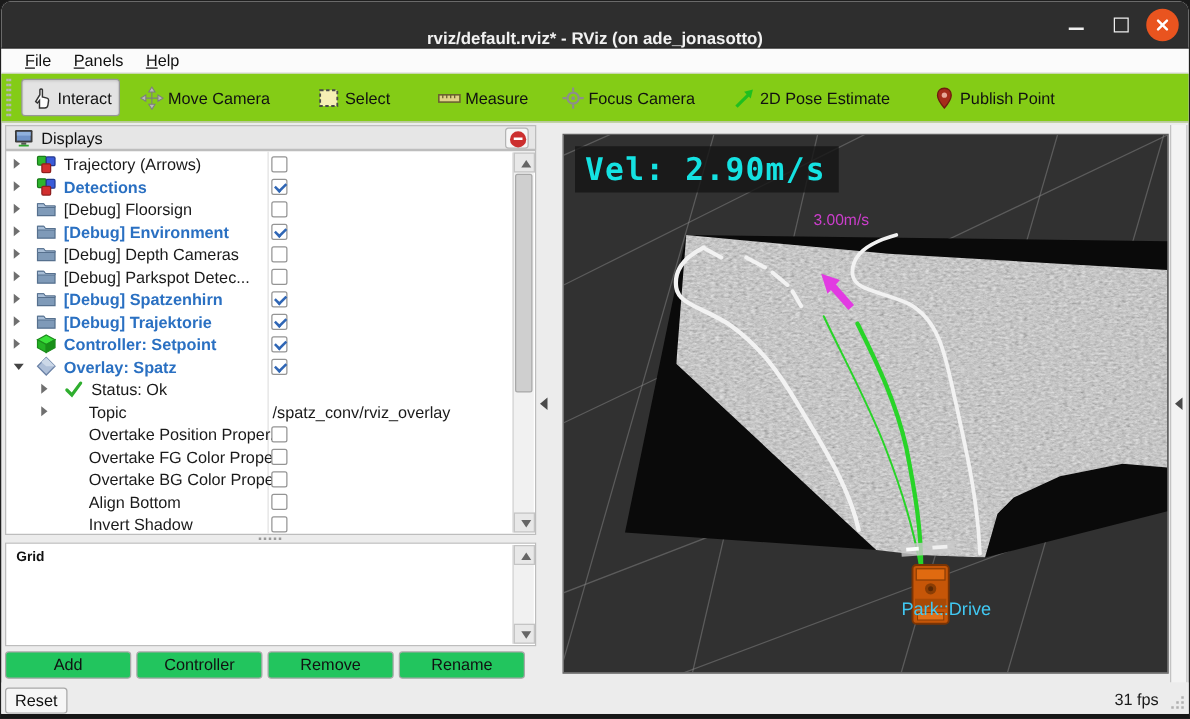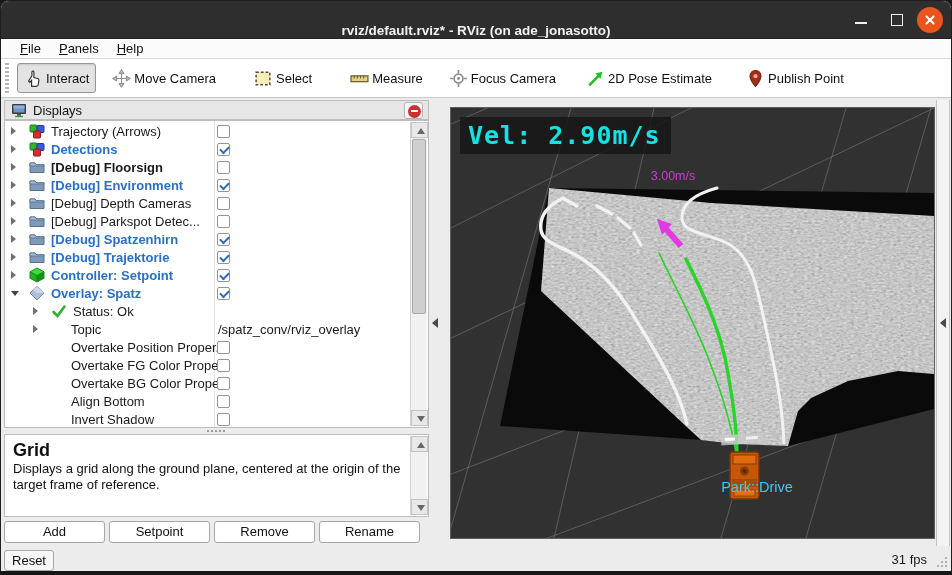--- a/index.html
+++ b/index.html
@@ -16,21 +16,21 @@
   #btn-max { right:42px; top:8px; width:24px; height:22px; }
   #btn-max .sq { position:absolute; left:6px; top:5px; width:12px; height:12px; border:1.5px solid #efefef; }
   #btn-close { right:8px; background:#e9541f; }
   .x-stroke { position:absolute; left:7px; top:12px; width:12px; height:2px; background:#fff; border-radius:1px; }
   .x1 { transform:rotate(45deg); } .x2 { transform:rotate(-45deg); }
   
   #menubar { position:absolute; left:0; top:38px; width:100%; height:20px; background:#fbfbfb; border-bottom:1px solid #d6d6d6;
              display:flex; align-items:center; padding-left:10px; font-size:13px; color:#111; }
   .menu-item { padding:0 9px; height:20px; line-height:20px; cursor:default; }
   
-  #toolbar { position:absolute; left:0; top:58px; width:100%; height:39px; background:#ffffff; border-bottom:1px solid #c9c9c9;
+  #toolbar { position:absolute; left:0; top:58px; width:100%; height:39px; background:#84cc16; border-bottom:1px solid #c9c9c9;
              display:flex; align-items:center; font-size:13px; color:#111; }
   #tb-handle { width:4px; height:30px; margin-left:4px; border-left:2px dotted #b5b5b5; border-right:2px dotted #b5b5b5; }
   .tbtn { display:flex; align-items:center; gap:3px; height:30px; padding:0 6px; border-radius:3px; white-space:nowrap; }
   .tbtn.active { background:#e3e3e3; border:1px solid #979797; box-shadow:inset 0 1px 2px rgba(0,0,0,.12); }
   .tbtn .ticon { width:19px; height:19px; display:inline-block; }
   .tbtn svg { display:block; }
   
   #panel-header { position:absolute; left:3px; top:99px; width:425px; height:20px; background:#e6e6e6;
                   border:1px solid #bdbdbd; display:flex; align-items:center; font-size:13px; color:#111; }
   #panel-header .ticon { width:16px; height:16px; margin:0 6px 0 6px; }
@@ -54,23 +54,23 @@
   .sbar { position:absolute; right:1px; top:1px; bottom:1px; width:17px; background:#f1f1f1; border-left:1px solid #d2d2d2; }
   .sbtn { position:absolute; left:0; width:17px; height:16px; background:#e8e8e8; border:1px solid #c4c4c4; }
   .sbtn.up { top:0; } .sbtn.dn { bottom:0; }
   .sbtn .t-up { position:absolute; left:4.5px; top:5px; border-bottom:6px solid #666; border-left:4px solid transparent; border-right:4px solid transparent; }
   .sbtn .t-dn { position:absolute; left:4.5px; top:5px; border-top:6px solid #666; border-left:4px solid transparent; border-right:4px solid transparent; }
   .shandle { position:absolute; left:1px; width:14px; background:#cfcfcf; border:1px solid #a8a8a8; border-radius:2px; }
   #tree-splitter { position:absolute; left:3px; top:427px; width:425px; height:6px; }
   #tree-splitter .dots { position:absolute; left:203px; top:2px; width:2px; height:2px; background:#9a9a9a;
       box-shadow:4px 0 #9a9a9a, 8px 0 #9a9a9a, 12px 0 #9a9a9a, 16px 0 #9a9a9a; }
   #help { position:absolute; left:3px; top:433px; width:425px; height:83px; background:#fff; border:1px solid #bdbdbd; }
-  #help-title { position:absolute; left:8px; top:5px; font-size:18px; font-weight:bold; color:#111; }
+  #help-title { position:absolute; left:8px; top:5px; font-size:11px; font-weight:bold; color:#111; }
   #help-text { position:absolute; left:8px; top:26px; width:388px; font-size:13px; line-height:15.5px; color:#111; }
-  .pbtn { position:absolute; top:520px; width:101px; height:22px; background:#ffffff; border:1px solid #a8a8a8; border-radius:3px;
+  .pbtn { position:absolute; top:520px; width:101px; height:22px; background:#22c55e; border:1px solid #a8a8a8; border-radius:3px;
           font-size:13px; color:#111; font-family:"Liberation Sans",sans-serif; text-align:center; line-height:20px; }
   
   #collapse-left { position:absolute; left:429px; top:314px; width:10px; height:16px; }
   #collapse-left .tri, #collapse-right .tri { position:absolute; left:2px; top:3px; width:0; height:0;
       border-right:6px solid #4a4a4a; border-top:5px solid transparent; border-bottom:5px solid transparent; }
   #canvas { position:absolute; left:450px; top:107px; width:483px; height:430px; background:#313131; outline:1px solid #5f5f5f; }
   #right-strip { position:absolute; left:935px; top:99px; width:14px; height:446px; background:#f3f3f3;
                  border-left:1px solid #c2c2c2; border-right:1px solid #c2c2c2; }
   #collapse-right { position:absolute; left:1px; top:215px; width:10px; height:16px; }
   #vel-overlay { position:absolute; left:9px; top:9px; width:211px; height:37px; background:rgba(22,22,22,.82);
@@ -218,21 +218,21 @@
         <div class="trow" style="top: 19px;">
           <span class="arr r" style="left: 6px;"></span>
           <span class="ticon" style="left: 24px;"><svg width="16" height="16" viewBox="0 0 16 16">
               <rect x="1" y="2" width="7" height="7" rx="1" fill="#2db52d" stroke="#1a7a1a"></rect>
               <rect x="8" y="2.5" width="7" height="7" rx="1" fill="#3a5bd9" stroke="#23398f"></rect>
               <rect x="4.5" y="8" width="7" height="7" rx="1" fill="#d22f2f" stroke="#8f1f1f"></rect>
             </svg></span>
           <span class="tlabel en" style="left: 46px;">Detections</span>
           <span class="cb checked"></span>
         </div>
-        <div class="trow" style="top: 37px; font-weight: bold;">
+        <div class="trow" style="top: 37px;">
           <span class="arr r" style="left: 6px;"></span>
           <span class="ticon" style="left: 24px;"><svg width="16" height="16" viewBox="0 0 16 16">
               <path d="M1 4.5 L1 13.5 L15 13.5 L15 5.8 L7.3 5.8 L6 4 L1 4 Z" fill="#7f9ab8" stroke="#56708e" stroke-width="1"></path>
               <path d="M1 7 L15 7 L15 5.8 L7.3 5.8 L6 4 L1 4 Z" fill="#a7bdd6" stroke="#56708e" stroke-width="0.8"></path>
             </svg></span>
           <span class="tlabel" style="left: 46px;">[Debug] Floorsign</span>
           <span class="cb"></span>
         </div>
         <div class="trow" style="top: 55px;">
           <span class="arr r" style="left: 6px;"></span>
@@ -341,34 +341,33 @@
         </div>
     </div>
   </div>
 
   <div id="tree-splitter">
       <div class="dots"></div>
     </div>
 
   <div id="help">
     <div id="help-title">Grid</div>
-    <div id="help-text">Displays a grid along the ground plane, centered at the origin of the target frame of reference.</div>
     <div class="sbar">
       <div class="sbtn up">
           <div class="t-up"></div>
         </div>
       <div class="sbtn dn">
           <div class="t-dn"></div>
         </div>
     </div>
   </div>
 
   <div id="panel-buttons">
       <button class="pbtn" style="left: 3px;">Add</button>
-      <button class="pbtn" style="left: 108px;">Setpoint</button>
+      <button class="pbtn" style="left: 108px;">Controller</button>
       <button class="pbtn" style="left: 213px;">Remove</button>
       <button class="pbtn" style="left: 318px;">Rename</button>
     </div>
 
   <div id="collapse-left">
       <div class="tri"></div>
     </div>
 
   <div id="canvas">
     <svg id="scene" width="483" height="430" viewBox="0 0 483 430">

